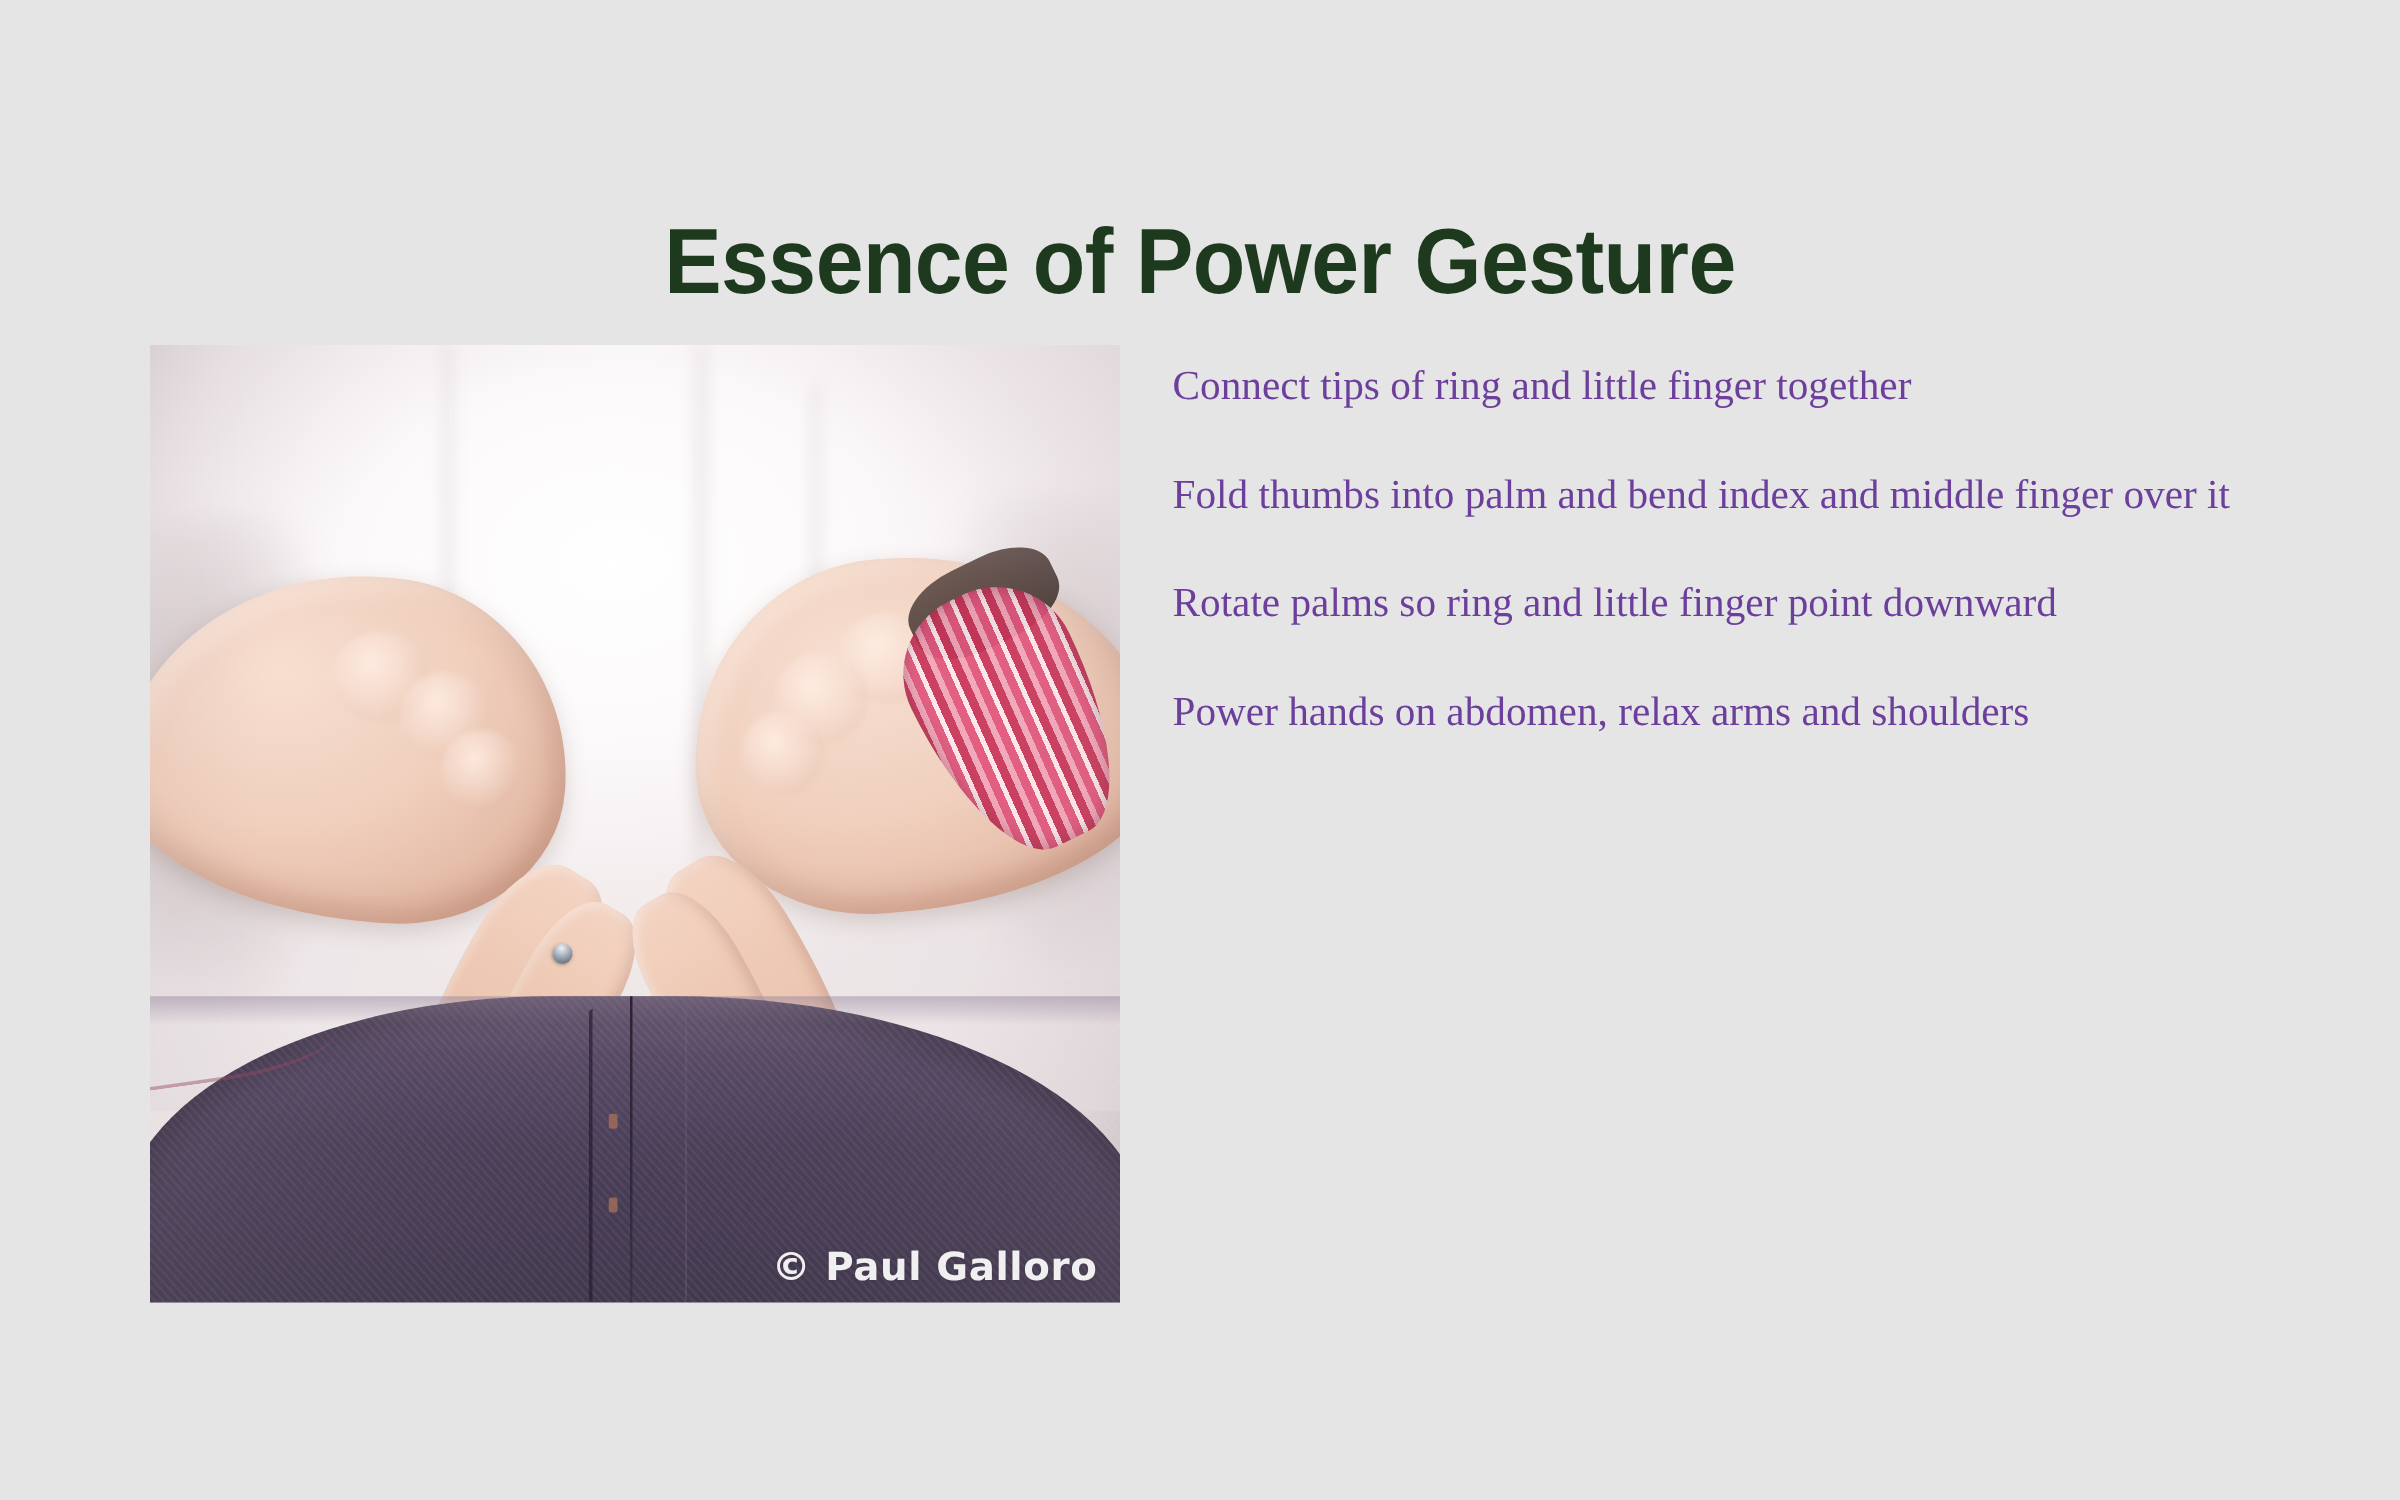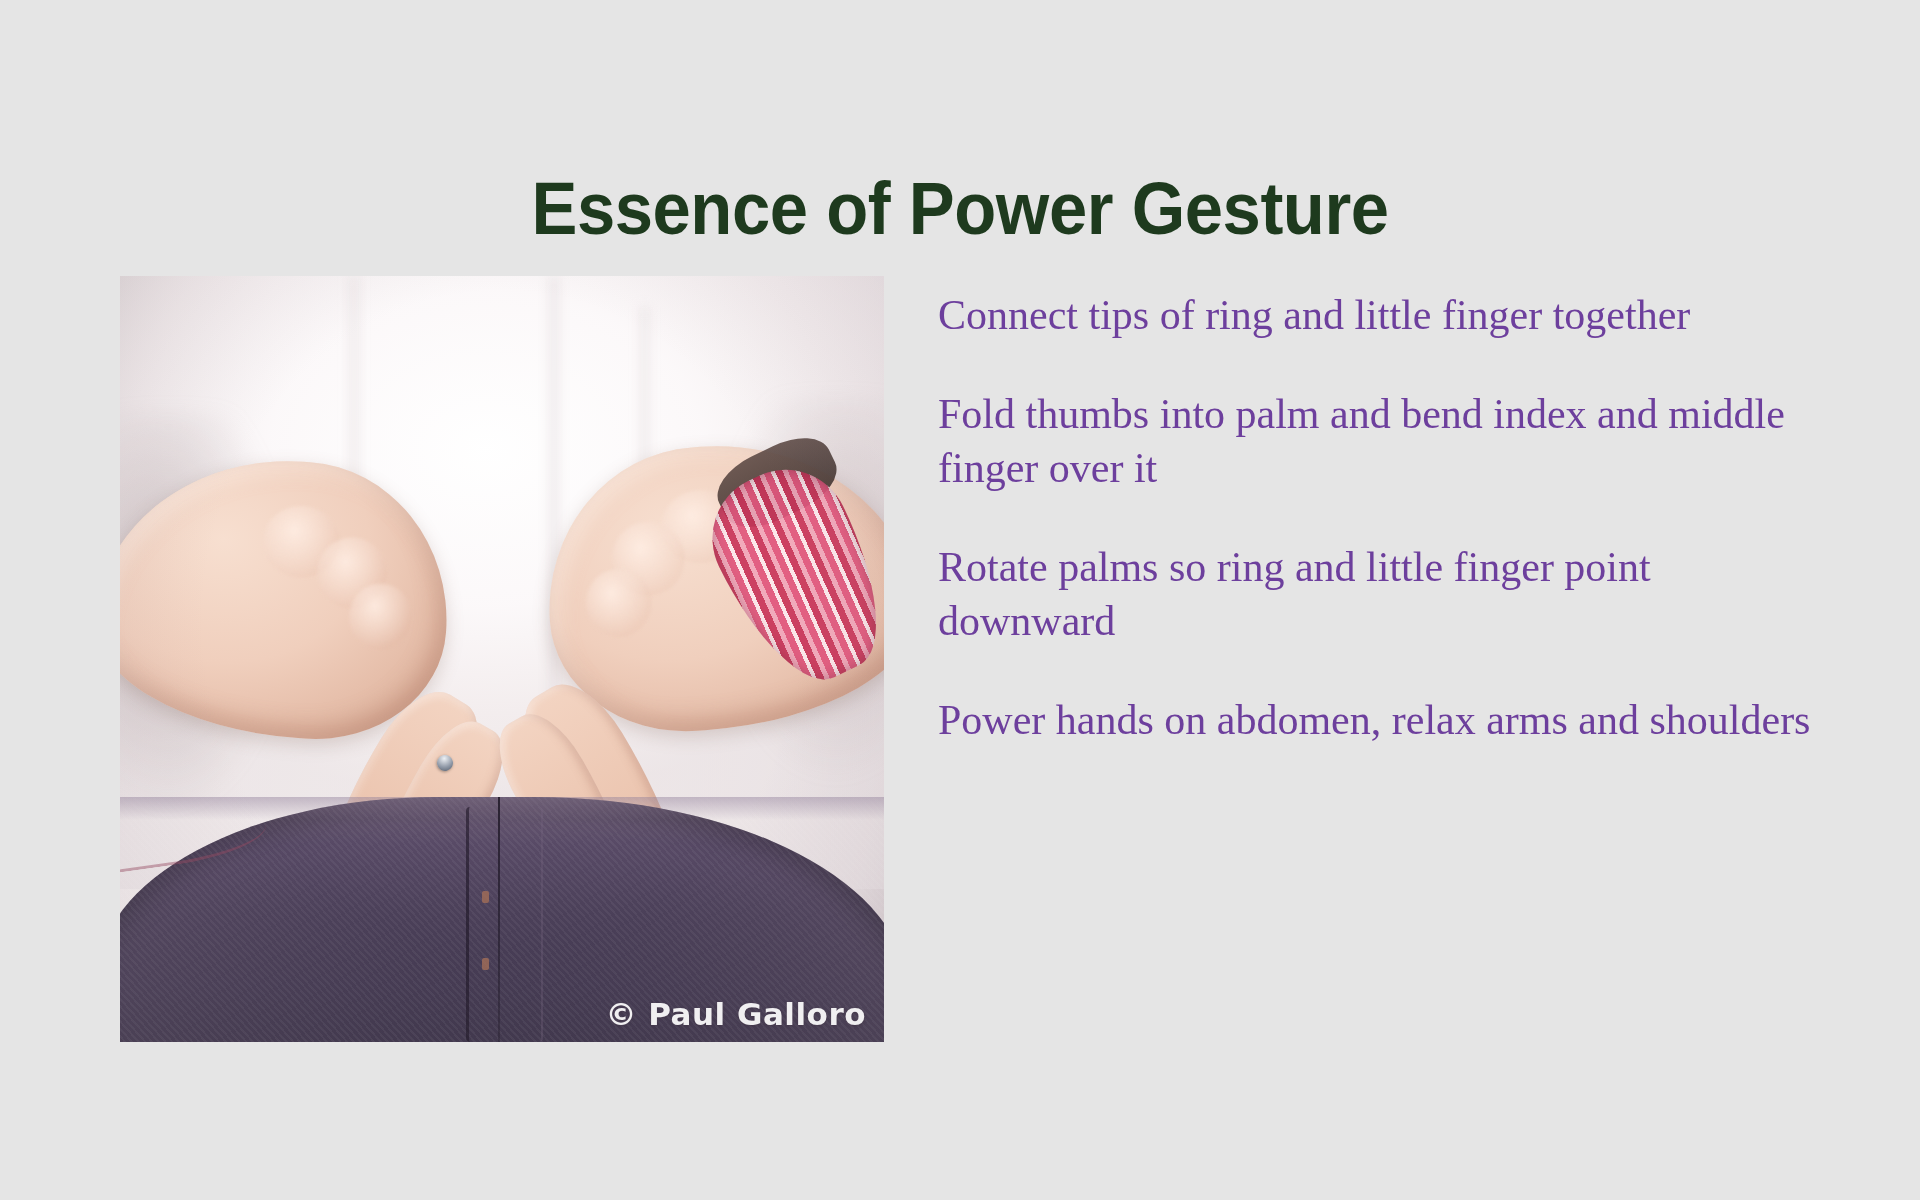--- a/index.html
+++ b/index.html
@@ -41,20 +41,21 @@
 
   
   .photo {
     position: absolute;
     left: 120px;
     top: 276px;
     width: 764px;
     height: 766px;
     overflow: hidden;
     background: #e9e2e6;
+    padding-left: 12px;
   }
 
   
   .ph-wall {
     position: absolute; inset: 0;
     background:
       linear-gradient(105deg, #cdc6c4 0%, #e3dcdb 7%, #f2ecec 16%, #f6f1f1 40%, #f4eeee 62%, #efe8e9 80%, #e4dcde 93%, #d3cacd 100%);
   }
   
   .ph-shirt {
@@ -235,21 +236,21 @@
 
   
   .bullets {
     position: absolute;
     left: 938px;
     top: 288px;
     width: 900px;
   }
   .bullet {
     font-family: "Liberation Serif", serif;
-    font-size: 42px;
+    font-size: 33px;
     line-height: 1.30;
     color: #6d3f9d;
     margin: 0 0 44px 0;
     max-width: 880px;
   }
   .bullet:last-child { margin-bottom: 0; }
 </style>
 </head>
 <body>
 

